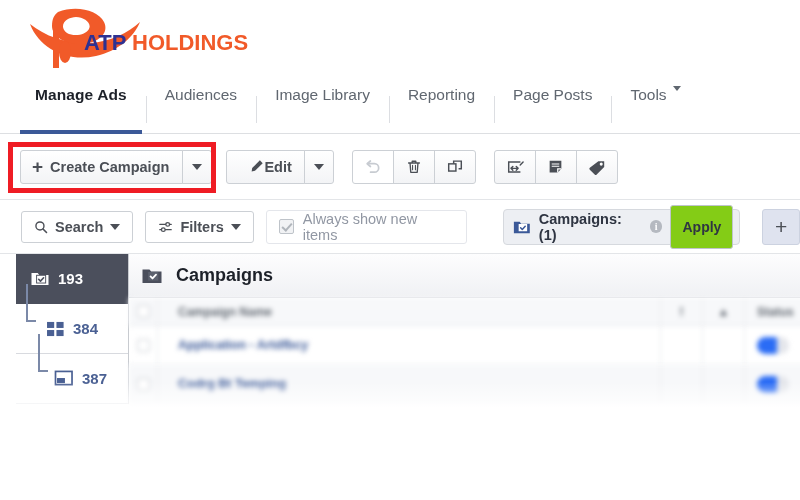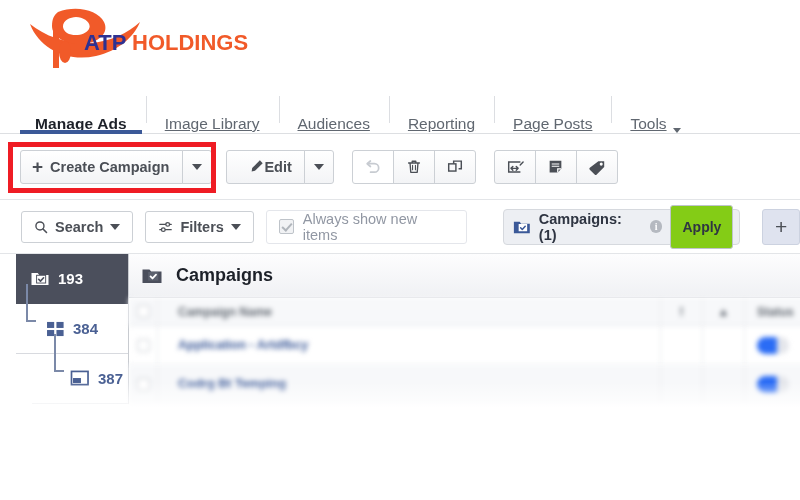--- a/index.html
+++ b/index.html
@@ -15,23 +15,23 @@
   .logo-area { position: absolute; left: 0; top: 0; width: 260px; height: 86px; }
   .logo-mark { position: absolute; left: 24px; top: 6px; width: 120px; height: 62px; }
 
   
   .tabbar {
     position: absolute; left: 0; top: 86px; width: 800px; height: 48px;
     background: #fff; border-bottom: 1px solid #dddfe2;
     display: flex; align-items: stretch; padding-left: 16px;
   }
   .tab {
-    display: flex; align-items: flex-end; padding: 0 19px;
+    display: flex; align-items: flex-start; padding: 0 19px;
     font-size: 15.5px; color: #606770; white-space: nowrap;
-    position: relative; cursor: pointer; text-decoration: underline;
+    position: relative; cursor: pointer;
   }
   .tab + .tab::before {
     content: ""; position: absolute; left: 0; top: 10px; bottom: 10px;
     width: 1px; background: #dcdee2;
   }
   .tab.active { color: #1d2129; font-weight: bold; letter-spacing: .1px; }
   .tab.active::after {
     content: ""; position: absolute; left: 4px; right: 4px; bottom: -1px;
     height: 4px; background: #3b5998;
   }
@@ -128,21 +128,21 @@
     position: absolute; left: 0; top: 0; width: 113px; height: 150px;
     border-right: 1px solid #c8cbd0; background: #fff;
   }
   .side-row {
     height: 50px; display: flex; align-items: center; gap: 8px;
     padding-left: 14px; border-bottom: 1px solid #d8dadf;
     position: relative; cursor: pointer; font-size: 15px; font-weight: bold;
   }
   .side-row.sel { background: #4b4f5c; color: #ffffff; border-bottom-color: #4b4f5c; }
   .side-row.lvl2 { padding-left: 30px; color: #4a6093; }
-  .side-row.lvl3 { padding-left: 38px; color: #4a6093; margin-left: 16px; }
+  .side-row.lvl3 { padding-left: 38px; color: #4a6093; }
   .elbow {
     position: absolute; border-left: 2px solid #7b89a8; border-bottom: 2px solid #7b89a8;
   }
 
   .content { position: absolute; left: 113px; top: 0; right: 0; height: 155px; }
   .content-head {
     height: 44px; background: linear-gradient(#fdfdfe,#f0f1f4);
     border-bottom: 1px solid #dcdee2;
     display: flex; align-items: center; gap: 13px; padding-left: 12px;
   }
@@ -195,24 +195,24 @@
       <text x="0" y="21" font-family="Liberation Sans, sans-serif" font-size="22" font-weight="bold" fill="#2e3192">ATP</text>
       <text x="48" y="21" font-family="Liberation Sans, sans-serif" font-size="22" font-weight="bold" fill="#f15a29">HOLDINGS</text>
     </svg>
   </div>
 
   <div class="tabbar">
     <div class="tab active">
       <span>Manage Ads</span>
     </div>
     <div class="tab">
+      <span>Audiences</span>
+    </div>
+    <div class="tab">
       <span>Image Library</span>
-    </div>
-    <div class="tab">
-      <span>Audiences</span>
     </div>
     <div class="tab">
       <span>Reporting</span>
     </div>
     <div class="tab">
       <span>Page Posts</span>
     </div>
     <div class="tab">
       <span>Tools</span>
       <span class="caret"></span>

